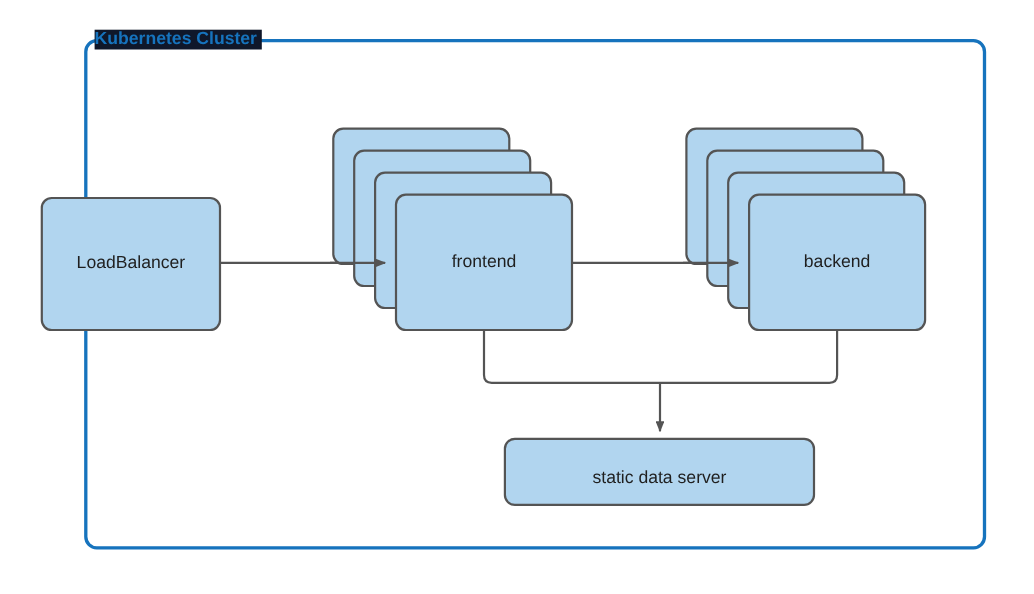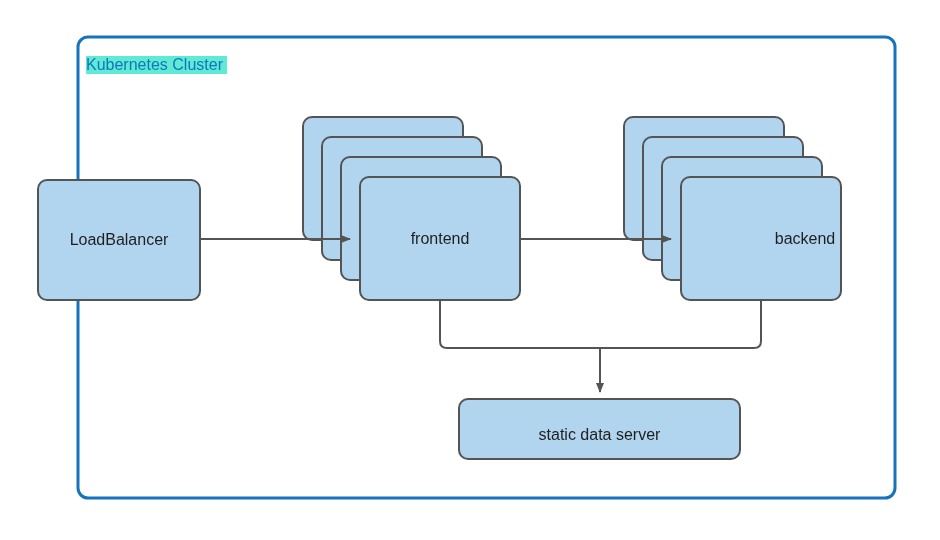--- a/index.html
+++ b/index.html
@@ -35,28 +35,29 @@
     color: #1f1f1f;
     font-family: "Liberation Sans", sans-serif;
     font-size: 16px;
     line-height: 18px;
     white-space: nowrap;
     pointer-events: none;
   }
   .cluster-title {
     position: absolute;
     left: 86px;
-    top: 56px;
+    top: 27px;
     color: #1673bd;
     font-family: "Liberation Sans", sans-serif;
     font-size: 16px;
     line-height: 18px;
-    background: #5eead4;
+    background: #0f172a;
     padding: 0 4px 0 0;
     white-space: nowrap;
+    font-weight: bold;
   }
 </style>
 </head>
 <body>
 
 <div id="canvas">
 
   <svg class="layer" viewBox="0 0 940 540" xmlns="http://www.w3.org/2000/svg">
     <defs>
       <marker id="arrowhead" markerWidth="10" markerHeight="8" refX="9" refY="4" orient="auto" markerUnits="userSpaceOnUse">
@@ -103,17 +104,17 @@
 
     <rect x="459" y="399" width="281" height="60" rx="9" ry="9" fill="#b1d5ef" stroke="#545454" stroke-width="2"></rect>
   </svg>
 
   <div class="cluster-title">Kubernetes Cluster</div>
 
   <div class="node-label" style="left:38px; top:180px; width:162px; height:120px;">LoadBalancer</div>
 
   <div class="node-label" style="left:360px; top:177px; width:160px; height:123px;">frontend</div>
 
-  <div class="node-label" style="left:681px; top:177px; width:160px; height:123px;padding-left:44px;">backend</div>
+  <div class="node-label" style="left:681px; top:177px; width:160px; height:123px;">backend</div>
 
   <div class="node-label" style="left:459px; top:399px; width:281px; height:72px;">static data server</div>
 
 </div>
 
 </body></html>

